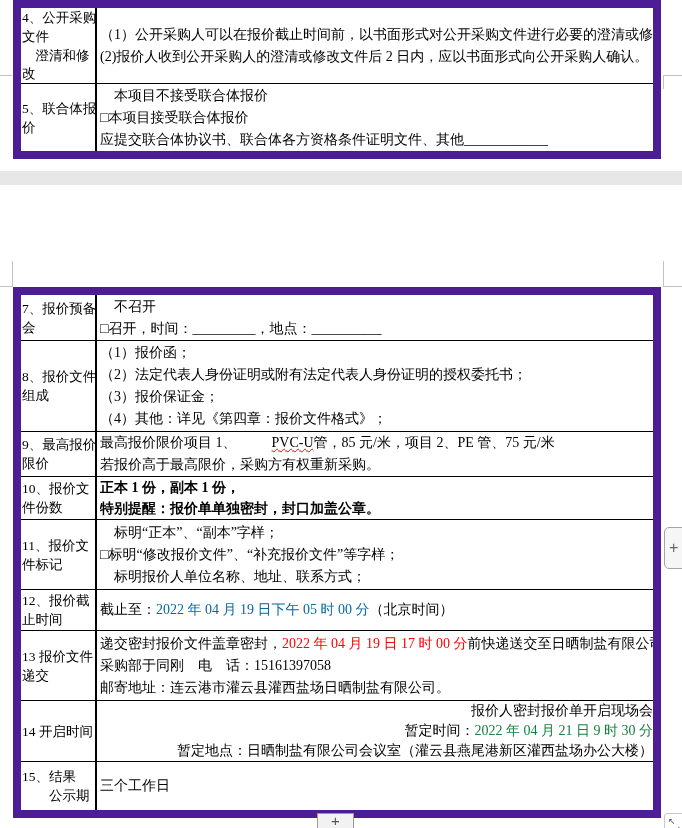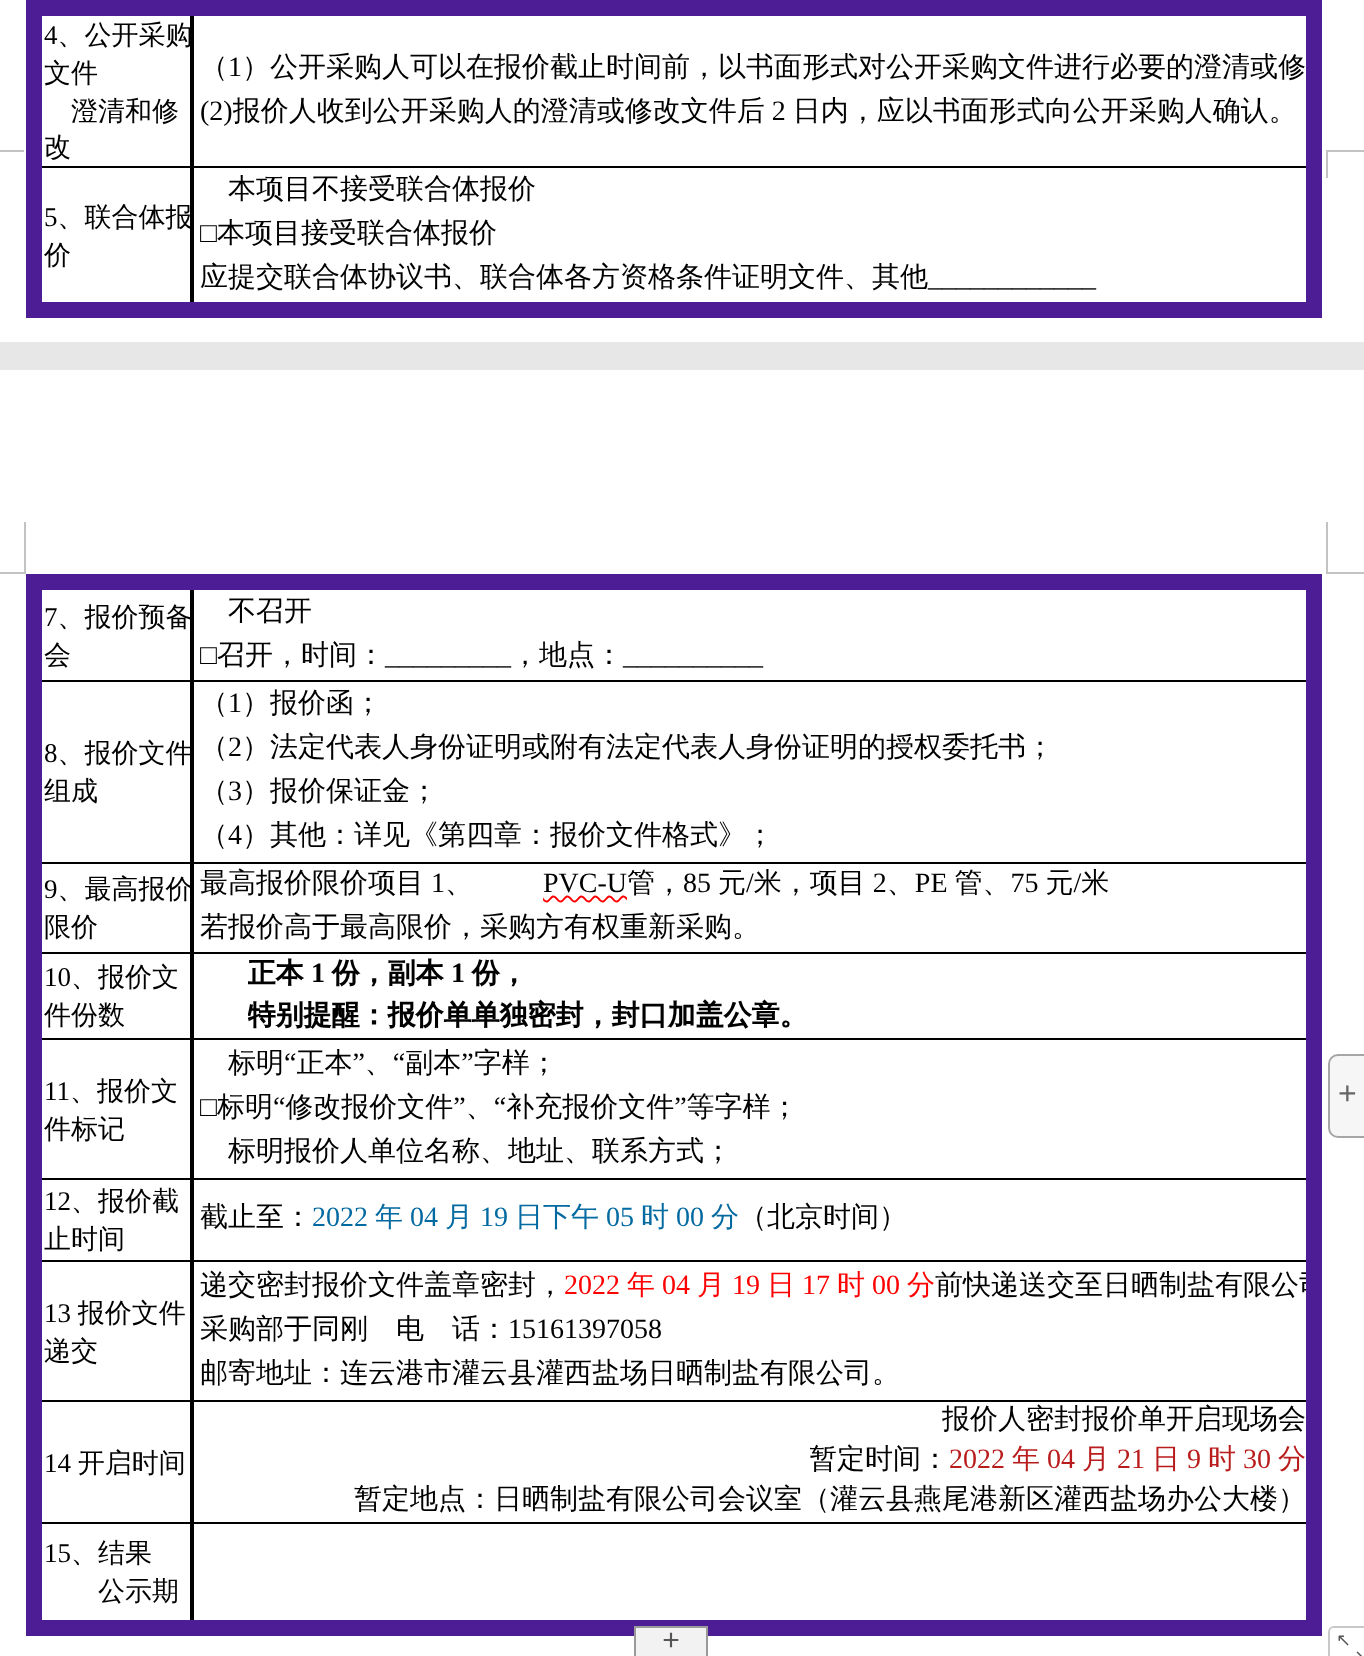--- a/index.html
+++ b/index.html
@@ -116,21 +116,21 @@
     <div class="tr" style="height: 45px;">
       <div class="cell label-cell">
         <div class="line">9、最高报价</div>
         <div class="line">限价</div>
       </div>
       <div class="cell content-cell">
         <div class="line"><span>最高报价限价项目 1、</span><span class="seg-squiggle">PVC-U</span><span>管，85 元/米，项目 2、PE 管、75 元/米</span></div>
         <div class="line"><span>若报价高于最高限价，采购方有权重新采购。</span></div>
       </div>
     </div>
-    <div class="tr" style="height: 43px; gap: 24px;">
+    <div class="tr" style="height: 43px;">
       <div class="cell label-cell">
         <div class="line">10、报价文</div>
         <div class="line">件份数</div>
       </div>
       <div class="cell content-cell">
         <div class="line"><span class="seg-bold">正本 1 份，副本 1 份，</span></div>
         <div class="line"><span class="seg-bold">特别提醒：报价单单独密封，封口加盖公章。</span></div>
       </div>
     </div>
     <div class="tr" style="height: 70px;">
@@ -163,28 +163,31 @@
         <div class="line"><span>采购部于同刚　电　话：15161397058</span></div>
         <div class="line"><span>邮寄地址：连云港市灌云县灌西盐场日晒制盐有限公司。</span></div>
       </div>
     </div>
     <div class="tr" style="height: 61px;">
       <div class="cell label-cell">
         <div class="line">14 开启时间</div>
       </div>
       <div class="cell content-cell">
         <div class="line"><span>报价人密封报价单开启现场会</span></div>
-        <div class="line"><span>暂定时间：</span><span style="color: #b91c1c;">2022 年 04 月 21 日 9 时 30 分</span></div>
+        <div class="line"><span>暂定时间：</span><span style="color: #15803d;">2022 年 04 月 21 日 9 时 30 分</span></div>
         <div class="line"><span>暂定地点：日晒制盐有限公司会议室（灌云县燕尾港新区灌西盐场办公大楼）</span></div>
       </div>
     </div>
     <div class="tr" style="height: 48px;">
       <div class="cell label-cell">
         <div class="line">15、结果</div>
         <div class="line">　　公示期</div>
+      </div>
+      <div class="cell content-cell">
+        <div class="line"><span>三个工作日</span></div>
       </div>
     </div>
   </div>
 
 <div class="side-add-button">
   <span>+</span>
 </div>
 <div class="bottom-add-button">
   <span>+</span>
 </div>

